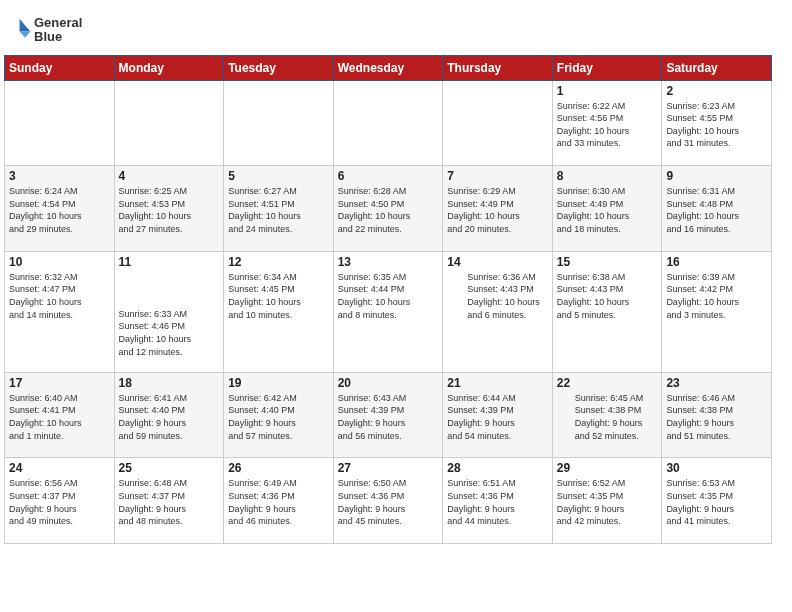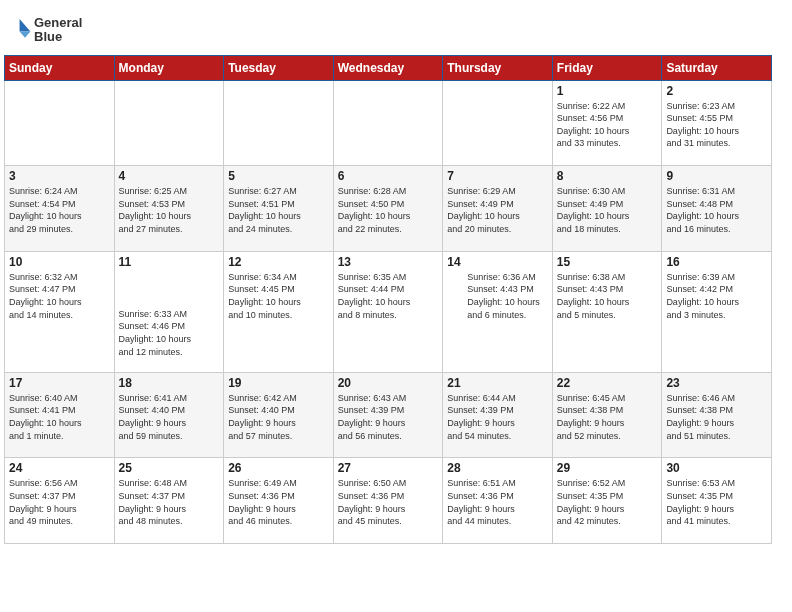--- a/index.html
+++ b/index.html
@@ -280,21 +280,21 @@
           </td>
           <td>
             <span class="day-number">21</span>
             <div class="day-info" style="white-space: pre-line;">Sunrise: 6:44 AM
 Sunset: 4:39 PM
 Daylight: 9 hours
 and 54 minutes.</div>
           </td>
           <td>
             <span class="day-number">22</span>
-            <div class="day-info" style="white-space: pre-line;">Sunrise: 6:45 AM
+            <div class="day-info" style="white-space: pre-line; margin-left: 18px;">Sunrise: 6:45 AM
 Sunset: 4:38 PM
 Daylight: 9 hours
 and 52 minutes.</div>
           </td>
           <td>
             <span class="day-number">23</span>
             <div class="day-info" style="white-space: pre-line;">Sunrise: 6:46 AM
 Sunset: 4:38 PM
 Daylight: 9 hours
 and 51 minutes.</div>

